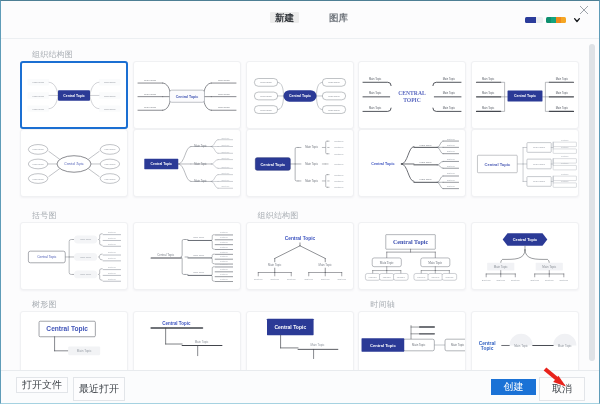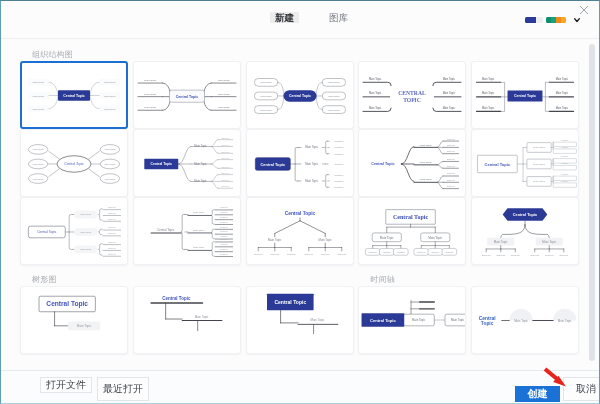--- a/index.html
+++ b/index.html
@@ -3,21 +3,21 @@
 <meta charset="utf-8">
 <style>
 *{box-sizing:border-box;margin:0;padding:0;}
 html,body{width:600px;height:404px;overflow:hidden;}
 body{font-family:"Liberation Sans",sans-serif;background:#ffffff;font-size:12px;-webkit-font-smoothing:antialiased;}
 #win{position:absolute;left:0;top:0;width:600px;height:404px;background:#fff;
   border:1px solid #5f9cb8;border-top:1px solid #4d7f94;border-bottom-color:#a5d2e1;overflow:hidden;}
 
 #header{position:absolute;left:0;top:0;right:0;height:38px;background:#fcfcfd;border-bottom:1px solid #eceff2;}
 #tabs{position:absolute;left:269px;top:11px;display:flex;gap:25px;}
-.tab{font-size:9.5px;color:#70767d;padding:0 5px;height:11px;line-height:11px;border-radius:1px;cursor:default;white-space:nowrap;}
+.tab{font-size:9.5px;color:#70767d;padding:0 5px;height:11px;line-height:11px;border-radius:1px;cursor:default;white-space:nowrap;font-weight:bold;}
 .tab.active{background:#ececec;color:#33373c;font-weight:700;}
 #theme-picker{position:absolute;left:524px;top:15px;display:flex;align-items:center;gap:3px;}
 .sw{display:flex;border-radius:1.5px;overflow:hidden;height:6px;}
 .sw i{display:block;height:6px;}
 #chev{width:8px;height:8px;margin-left:4px;}
 #close-btn{position:absolute;left:578px;top:4px;width:10px;height:10px;cursor:pointer;}
 
 #content{position:absolute;left:0;top:38px;right:0;bottom:33px;background:#fcfcfd;overflow:hidden;}
 #grid{}
 #grid{position:relative;padding:0 12px 0 19px;}
@@ -27,24 +27,24 @@
 .hdrrow.short{height:21px;}
 .hdrcell{width:108px;flex:none;}
 .row{display:flex;gap:4.75px;}
 .card{width:108px;height:68px;flex:none;background:#fff;border:1px solid #f0f1f3;border-radius:3px;position:relative;
   box-shadow:0 1px 2px rgba(30,40,70,.05);}
 .card.sel{border:2px solid #1b6fd2;box-shadow:none;}
 .card > svg{display:block;width:100%;height:100%;}
 
 #footer{position:absolute;left:0;right:0;bottom:0;height:33px;background:#fbfcfd;border-top:1px solid #e8ebee;}
 .btn{position:absolute;font-size:10px;display:flex;align-items:center;justify-content:center;
-  border:1px solid #e2e5e9;background:#fdfdfe;color:#41464c;border-radius:0;cursor:pointer;margin-left:24px;}
+  border:1px solid #e2e5e9;background:#fdfdfe;color:#41464c;border-radius:0;cursor:pointer;}
 #btn-open{left:15px;top:6px;width:52px;height:16px;}
 #btn-recent{left:72px;top:6px;width:52px;height:24px;}
-#btn-create{left:490px;top:15px;width:45px;height:16px;background:#1a72d6;border-color:#1a72d6;color:#fff;font-size:10px;font-weight:bold;}
+#btn-create{left:490px;top:8px;width:45px;height:16px;background:#1a72d6;border-color:#1a72d6;color:#fff;font-size:10px;}
 #btn-cancel{left:538px;top:6px;width:46px;height:24px;font-size:10px;background:#fdfdfd;}
 #scroll-track{position:absolute;right:0px;top:39px;width:14px;bottom:33px;background:transparent;}
 #scroll-thumb{position:absolute;right:4px;top:4px;width:6px;height:317px;background:#dfe2e6;border-radius:3px;}
 #arrow{position:absolute;left:524px;top:364px;width:64px;height:36px;pointer-events:none;}
 </style>
 </head>
 <body>
 
 <div id="win">
     <div id="header">
@@ -360,20 +360,31 @@
               <text x="95.00" y="46.30" font-size="2.00" fill="#adb2b9" text-anchor="middle" font-weight="400">Subtopic</text>
               <rect x="83.00" y="47.50" width="24.00" height="4.60" rx="0.50" fill="#ffffff" stroke="#a5aab1" stroke-width="0.40"></rect>
               <text x="95.00" y="53.30" font-size="2.00" fill="#adb2b9" text-anchor="middle" font-weight="400">Subtopic</text>
               <rect x="83.00" y="54.50" width="24.00" height="4.60" rx="0.50" fill="#ffffff" stroke="#a5aab1" stroke-width="0.40"></rect>
               <line x1="83.00" y1="47.50" x2="83.00" y2="54.50" stroke="#9399a2" stroke-width="0.50" stroke-linecap="round"></line>
               <rect x="5.00" y="26.00" width="41.00" height="18.00" rx="0.80" fill="#ffffff" stroke="#85898f" stroke-width="0.50"></rect>
               <text x="25.50" y="36.60" font-size="4.20" fill="#4a5ab5" text-anchor="middle" font-weight="700">Central Topic</text>
             </svg>
           </div>
         </div>
+        <div class="hdrrow tall">
+          <div class="hdrcell">
+            <div class="sec-title">括号图</div>
+          </div>
+          <div class="hdrcell"></div>
+          <div class="hdrcell">
+            <div class="sec-title">组织结构图</div>
+          </div>
+          <div class="hdrcell"></div>
+          <div class="hdrcell"></div>
+        </div>
         <div class="row">
           <div class="card">
             <svg viewBox="0 0 108 68" xmlns="http://www.w3.org/2000/svg">
               <line x1="45.00" y1="35.00" x2="49.00" y2="35.00" stroke="#70757d" stroke-width="0.50" stroke-linecap="round"></line>
               <path d="M53 17 L51 17 Q49 17 49 19 L49 51 Q49 53 51 53 L53 53" fill="none" stroke="#70757d" stroke-width="0.50" stroke-linecap="round" stroke-linejoin="round"></path>
               <line x1="53.00" y1="17.00" x2="54.00" y2="17.00" stroke="#70757d" stroke-width="0.50" stroke-linecap="round"></line>
               <rect x="54.00" y="13.00" width="24.00" height="8.00" rx="4.00" fill="#f4f5f7" stroke="none" stroke-width="0.50"></rect>
               <text x="66.00" y="18.00" font-size="2.40" fill="#9aa0a8" text-anchor="middle" font-weight="400">Main Topic</text>
               <path d="M83 11.0 Q80.5 11.0 80.5 12.5 L80.5 15.6 Q80.5 17.0 79.2 17.0 Q80.5 17.0 80.5 18.4 L80.5 21.5 Q80.5 23.0 83 23.0" fill="none" stroke="#70757d" stroke-width="0.50" stroke-linecap="round" stroke-linejoin="round"></path>
               <line x1="84.00" y1="12.00" x2="102.00" y2="12.00" stroke="#8d939c" stroke-width="0.60" stroke-linecap="round"></line>

